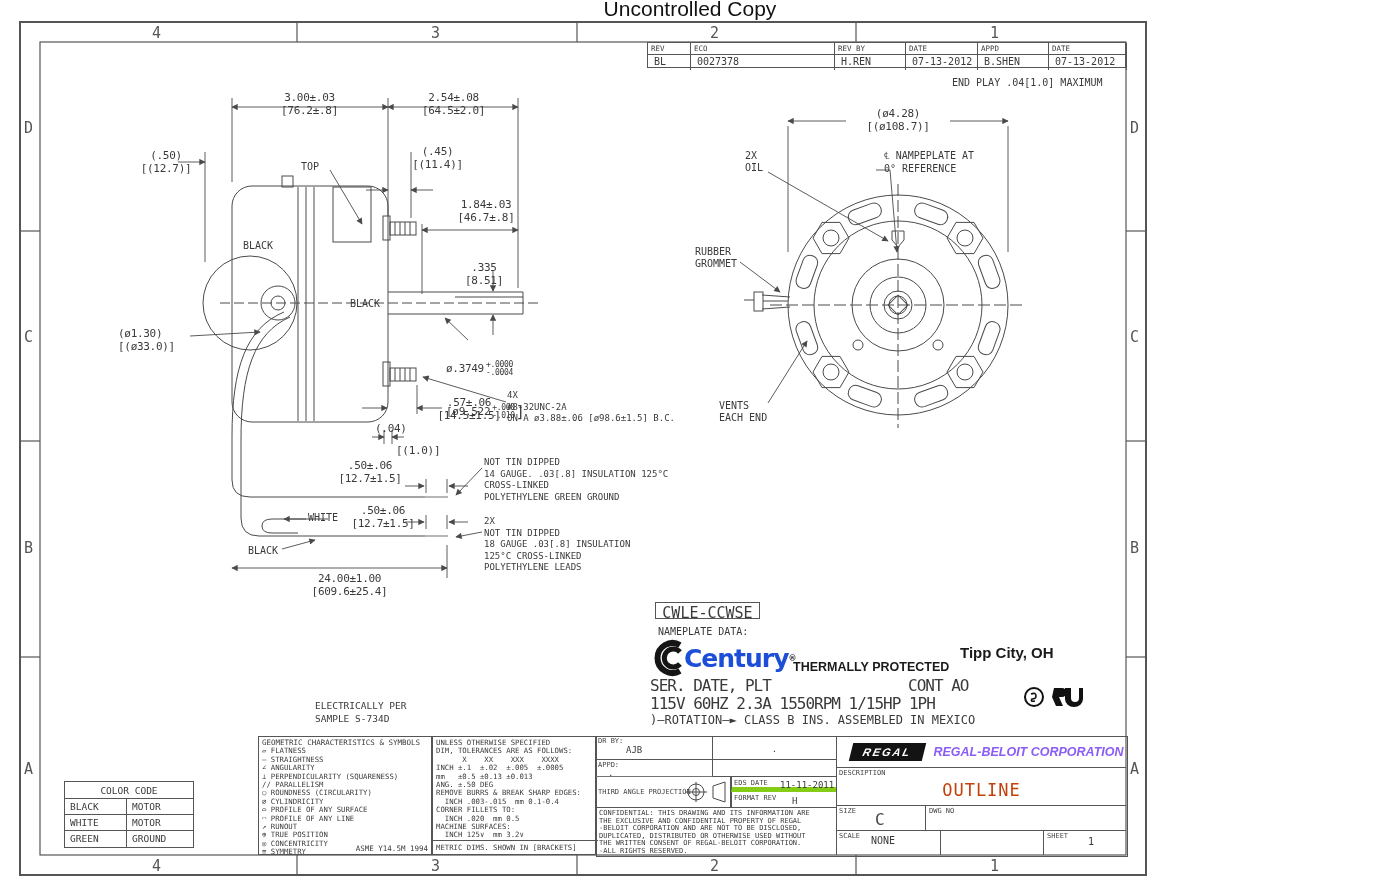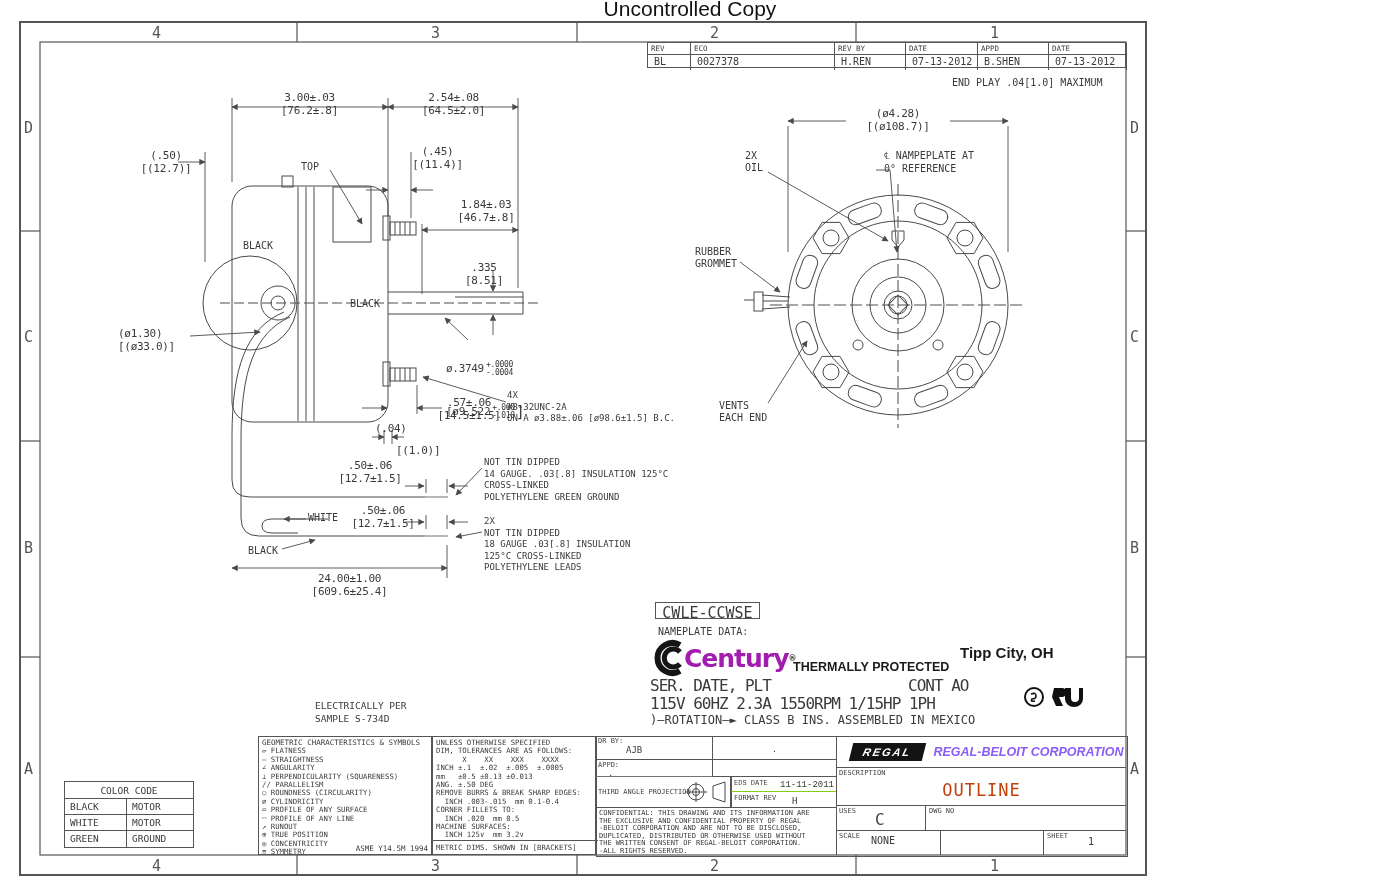--- a/index.html
+++ b/index.html
@@ -24,21 +24,21 @@
   .rev .hdr span{font-size:7.5px;padding:1px 0 0 3px;border-right:1px solid #555;height:10px;}
   .rev .val span{font-size:10px;padding:1px 0 0 6px;border-right:1px solid #555;border-top:1px solid #555;height:14px;}
   
   .shaft-dia{font-size:11px;letter-spacing:-0.3px;}
   .shaft-dia .row{display:flex;align-items:center;height:17px;}
   .stk{display:inline-flex;flex-direction:column;font-size:8px;line-height:8px;margin-left:2px;}
   .brk{font-size:15px;margin-left:1px;}
   
   .np-model{left:655px;top:602px;width:103px;height:14px;font-size:15px;text-align:center;padding-top:1px;}
   .brand{display:flex;align-items:center;font-family:"DejaVu Sans",sans-serif;}
-  .brand b{font-size:25px;font-weight:800;letter-spacing:-1px;color:#a21caf;}
+  .brand b{font-size:25px;font-weight:800;letter-spacing:-1px;color:#1d4ed8;}
   .brand sup{font-size:8px;font-weight:700;color:#151515;}
   .bold-sans{font-family:"Liberation Sans",sans-serif;font-weight:bold;color:#1a1a1a;}
   .regal-logo{display:inline-block;background:#131313;color:#fff;font-family:"Liberation Sans",sans-serif;
               font-style:italic;font-weight:bold;font-size:11px;letter-spacing:2px;padding:3px 12px;transform:skewX(-14deg);}
   .company{font-family:"Liberation Sans",sans-serif;font-style:italic;font-weight:bold;font-size:12.5px;color:#8b5cf6;}
   
   .tiny{font-size:7.3px;line-height:8.4px;}
   .cell-lab{font-size:7px;color:#444;}
   .geo{left:258px;top:736px;width:174px;height:119px;box-sizing:border-box;padding:2px 0 0 3px;}
   .tol{left:432px;top:736px;width:164px;height:119px;box-sizing:border-box;padding:2px 0 0 3px;}
@@ -382,40 +382,40 @@
     <svg width="46" height="22" viewBox="0 0 46 22" style="position:absolute;right:2px;top:4px;">
       <g stroke="#4a4a4a" fill="none" stroke-width="1">
         <circle cx="14" cy="11" r="8"></circle>
           <circle cx="14" cy="11" r="3.5"></circle>
         <line x1="3" y1="11" x2="25" y2="11"></line>
           <line x1="14" y1="1" x2="14" y2="21"></line>
         <path d="M31 5 L43 1 L43 21 L31 17 Z"></path>
       </g>
     </svg>
   </div>
-  <div class="tb-cell" style="left:731px;top:777px;width:105px;height:15px;border-bottom:1px solid #84cc16;border-left:1px solid #555;font-family:Liberation Mono, monospace;">
+  <div class="tb-cell" style="left:731px;top:777px;width:105px;height:15px;border-bottom:5px solid #84cc16;border-left:1px solid #555;">
     <span class="cell-lab" style="position:absolute;left:2px;top:2px;">EDS DATE</span>
     <span style="position:absolute;left:48px;top:3px;font-size:9px;">11-11-2011</span>
   </div>
   <div class="tb-cell" style="left:731px;top:792px;width:105px;height:16px;border-bottom:1px solid #555;border-left:1px solid #555;">
     <span class="cell-lab" style="position:absolute;left:2px;top:2px;">FORMAT REV</span>
     <span style="position:absolute;left:60px;top:4px;font-size:9px;">H</span>
   </div>
   <div class="tb-cell" style="left:596px;top:808px;width:240px;height:47px;font-size:7px;line-height:7.6px;padding:2px 0 0 3px;white-space:pre;"><div>CONFIDENTIAL: THIS DRAWING AND ITS INFORMATION ARE</div><div>THE EXCLUSIVE AND CONFIDENTIAL PROPERTY OF REGAL</div><div>-BELOIT CORPORATION AND ARE NOT TO BE DISCLOSED,</div><div>DUPLICATED, DISTRIBUTED OR OTHERWISE USED WITHOUT</div><div>THE WRITTEN CONSENT OF REGAL-BELOIT CORPORATION.</div><div>-ALL RIGHTS RESERVED.</div></div>
 
   <div class="tb-cell" style="left:836px;top:736px;width:290px;height:32px;border-left:1px solid #555;border-bottom:1px solid #555;display:flex;align-items:center;gap:10px;padding-left:14px;">
     <span class="regal-logo">REGAL</span>
     <span class="company">REGAL-BELOIT CORPORATION</span>
   </div>
   <div class="tb-cell" style="left:836px;top:768px;width:290px;height:38px;border-left:1px solid #555;border-bottom:1px solid #555;">
     <span class="cell-lab" style="position:absolute;left:2px;top:1px;">DESCRIPTION</span>
     <div style="text-align:center;font-size:17px;letter-spacing:1px;color:#c2410c;padding-top:12px;">OUTLINE</div>
   </div>
   <div class="tb-cell" style="left:836px;top:806px;width:90px;height:25px;border-left:1px solid #555;border-right:1px solid #555;border-bottom:1px solid #555;">
-    <span class="cell-lab" style="position:absolute;left:2px;top:1px;">USES</span>
+    <span class="cell-lab" style="position:absolute;left:2px;top:1px;">SIZE</span>
     <span style="position:absolute;left:38px;top:4px;font-size:16px;color:#444;">C</span>
   </div>
   <div class="tb-cell" style="left:926px;top:806px;width:200px;height:25px;border-bottom:1px solid #555;">
     <span class="cell-lab" style="position:absolute;left:3px;top:1px;">DWG NO</span>
   </div>
   <div class="tb-cell" style="left:836px;top:831px;width:105px;height:24px;border-left:1px solid #555;border-right:1px solid #555;">
     <span class="cell-lab" style="position:absolute;left:2px;top:1px;">SCALE</span>
     <span style="position:absolute;left:34px;top:4px;font-size:10px;">NONE</span>
   </div>
   <div class="tb-cell" style="left:941px;top:831px;width:103px;height:24px;border-right:1px solid #555;"></div>

